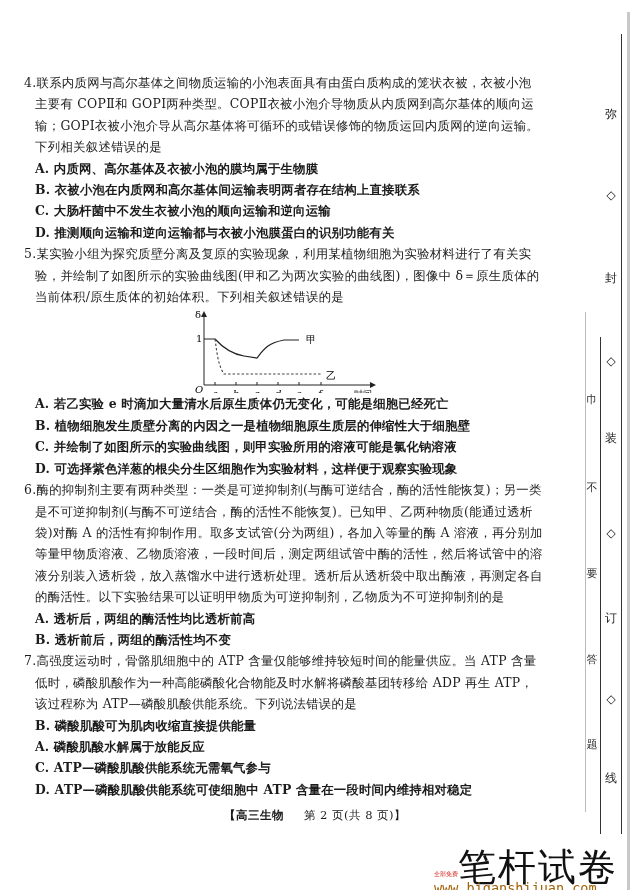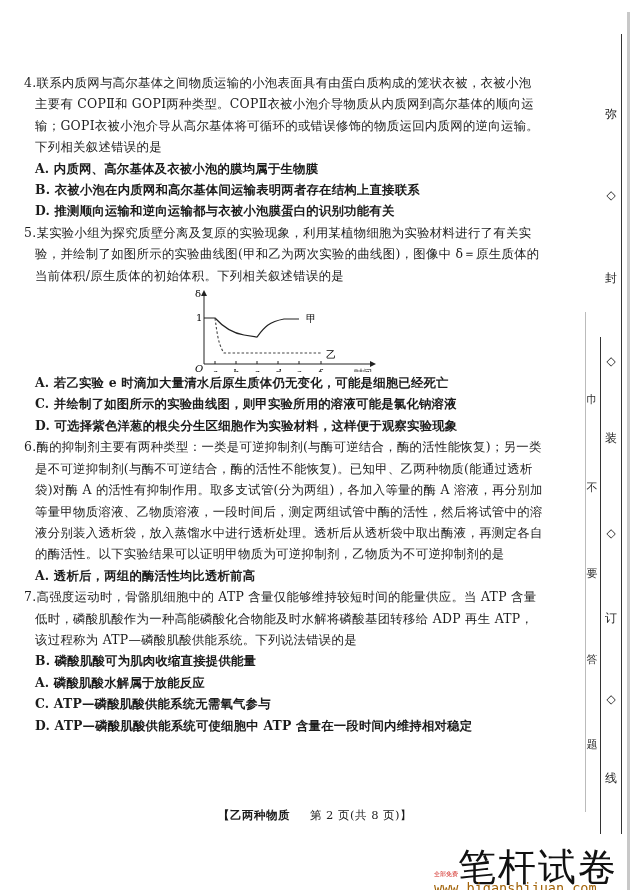--- a/index.html
+++ b/index.html
@@ -31,20 +31,21 @@
 <body>
 
 <div class="page">
 
   <div class="content">
 
     <div class="q">
       <p class="stem"><span>4.</span><span>联系内质网与高尔基体之间物质运输的小泡表面具有由蛋白质构成的笼状衣被，衣被小泡主要有 COPⅡ和 GOPⅠ两种类型。COPⅡ衣被小泡介导物质从内质网到高尔基体的顺向运输；GOPⅠ衣被小泡介导从高尔基体将可循环的或错误修饰的物质运回内质网的逆向运输。下列相关叙述错误的是</span></p>
       <p class="opt">A. 内质网、高尔基体及衣被小泡的膜均属于生物膜</p>
       <p class="opt">B. 衣被小泡在内质网和高尔基体间运输表明两者存在结构上直接联系</p>
+      <p class="opt">C. 大肠杆菌中不发生衣被小泡的顺向运输和逆向运输</p>
       <p class="opt">D. 推测顺向运输和逆向运输都与衣被小泡膜蛋白的识别功能有关</p>
     </div>
 
     <div class="q">
       <p class="stem"><span>5.</span><span>某实验小组为探究质壁分离及复原的实验现象，利用某植物细胞为实验材料进行了有关实验，并绘制了如图所示的实验曲线图(甲和乙为两次实验的曲线图)，图像中 δ＝原生质体的当前体积/原生质体的初始体积。下列相关叙述错误的是</span></p>
 
       <div class="chart">
         <svg width="190" height="84" viewBox="0 0 190 84">
 
           <line x1="10" y1="76" x2="176" y2="76" stroke="#222" stroke-width="1"></line>
@@ -74,40 +75,42 @@
           <text x="81" y="88" font-size="10" font-style="italic" font-family="DejaVu Serif, serif">d</text>
           <text x="102" y="88" font-size="10" font-style="italic" font-family="DejaVu Serif, serif">e</text>
           <text x="124" y="88" font-size="10" font-style="italic" font-family="DejaVu Serif, serif">f</text>
           <text x="112" y="34" font-size="10" font-family="DejaVu Sans, sans-serif">甲</text>
           <text x="132" y="70" font-size="10" font-family="DejaVu Sans, sans-serif">乙</text>
           <text x="160" y="88" font-size="9" font-family="DejaVu Sans, sans-serif">时间</text>
         </svg>
       </div>
 
       <p class="opt">A. 若乙实验 e 时滴加大量清水后原生质体仍无变化，可能是细胞已经死亡</p>
+      <p class="opt">B. 植物细胞发生质壁分离的内因之一是植物细胞原生质层的伸缩性大于细胞壁</p>
       <p class="opt">C. 并绘制了如图所示的实验曲线图，则甲实验所用的溶液可能是氯化钠溶液</p>
       <p class="opt">D. 可选择紫色洋葱的根尖分生区细胞作为实验材料，这样便于观察实验现象</p>
     </div>
 
     <div class="q">
       <p class="stem"><span>6.</span><span>酶的抑制剂主要有两种类型：一类是可逆抑制剂(与酶可逆结合，酶的活性能恢复)；另一类是不可逆抑制剂(与酶不可逆结合，酶的活性不能恢复)。已知甲、乙两种物质(能通过透析袋)对酶 A 的活性有抑制作用。取多支试管(分为两组)，各加入等量的酶 A 溶液，再分别加等量甲物质溶液、乙物质溶液，一段时间后，测定两组试管中酶的活性，然后将试管中的溶液分别装入透析袋，放入蒸馏水中进行透析处理。透析后从透析袋中取出酶液，再测定各自的酶活性。以下实验结果可以证明甲物质为可逆抑制剂，乙物质为不可逆抑制剂的是</span></p>
       <p class="opt">A. 透析后，两组的酶活性均比透析前高</p>
+      <p class="opt">B. 透析前后，两组的酶活性均不变</p>
     </div>
 
     <div class="q">
       <p class="stem"><span>7.</span><span>高强度运动时，骨骼肌细胞中的 ATP 含量仅能够维持较短时间的能量供应。当 ATP 含量低时，磷酸肌酸作为一种高能磷酸化合物能及时水解将磷酸基团转移给 ADP 再生 ATP，该过程称为 ATP—磷酸肌酸供能系统。下列说法错误的是</span></p>
       <p class="opt">B. 磷酸肌酸可为肌肉收缩直接提供能量</p>
       <p class="opt">A. 磷酸肌酸水解属于放能反应</p>
       <p class="opt">C. ATP—磷酸肌酸供能系统无需氧气参与</p>
       <p class="opt">D. ATP—磷酸肌酸供能系统可使细胞中 ATP 含量在一段时间内维持相对稳定</p>
     </div>
   </div>
 
   <div class="footer">
-    <span>【乙两种物质</span><span class="pg">第 2 页(共 8 页)】</span>
+    <span>【高三生物</span><span class="pg">第 2 页(共 8 页)】</span>
   </div>
 
   <div class="binding">
     <div class="bind-line" style="left:61px; top:22px; height:800px;"></div>
     <div class="bind-line" style="left:40px; top:325px; height:497px;"></div>
     <div class="bind-line" style="left:25px; top:300px; height:500px; background:#bbb;"></div>
 
     <span class="bind-char" style="left:44px; top:94px;">弥</span>
     <span class="bind-char" style="left:44px; top:176px;">◇</span>
     <span class="bind-char" style="left:44px; top:258px;">封</span>

